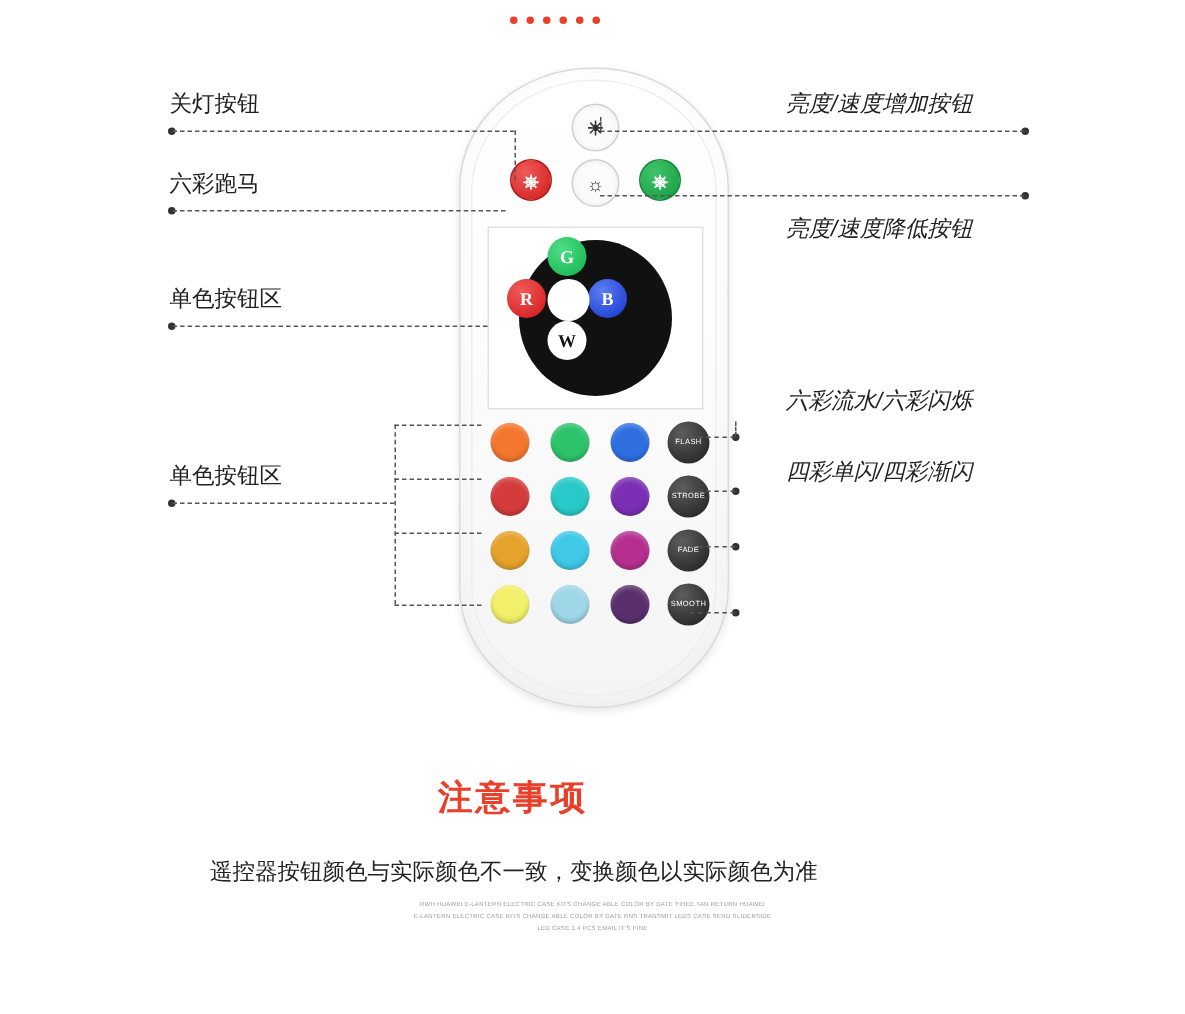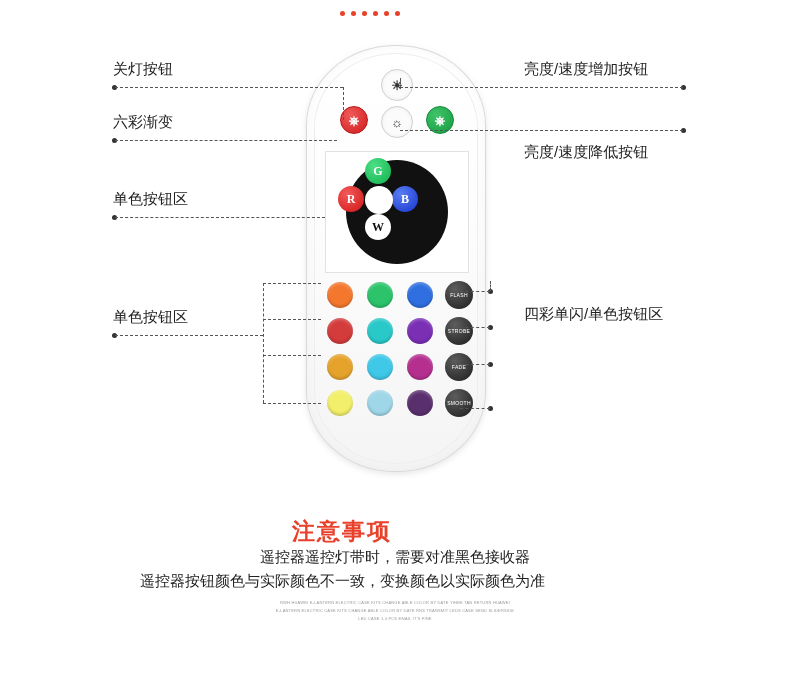--- a/index.html
+++ b/index.html
@@ -180,21 +180,21 @@
     letter-spacing: 0.3px;
   }
 
   
   .label {
     position: absolute;
     font-size: 15px;
     color: #222222;
     white-space: nowrap;
   }
-  .label.right { text-align: right; }
+  .label.right { text-align: right; font-style: italic; }
 
   
   .ln {
     position: absolute;
     background: transparent;
     border-top: 1px dashed #555;
     height: 0;
   }
   .vln {
     position: absolute;
@@ -311,21 +311,21 @@
       <div class="ckey" style="left:84px; top:112px; background:#5a2f6e;"></div>
       <div class="fnkey" style="left:122px;top:111px;">SMOOTH</div>
     </div>
   </div>
 
   <div class="label" style="left:113px; top:60px;">关灯按钮</div>
   <div class="dot" style="left:112px; top:85px;"></div>
   <div class="ln" style="left:115px; top:87px; width:228px;"></div>
   <div class="vln" style="left:343px; top:87px; height:33px;"></div>
 
-  <div class="label" style="left:113px; top:113px;">六彩渐变</div>
+  <div class="label" style="left:113px; top:113px;">六彩跑马</div>
   <div class="dot" style="left:112px; top:138px;"></div>
   <div class="ln" style="left:115px; top:140px; width:222px;"></div>
 
   <div class="label" style="left:113px; top:190px;">单色按钮区</div>
   <div class="dot" style="left:112px; top:215px;"></div>
   <div class="ln" style="left:115px; top:217px; width:210px;"></div>
 
   <div class="label" style="left:113px; top:308px;">单色按钮区</div>
   <div class="dot" style="left:112px; top:333px;"></div>
   <div class="ln" style="left:115px; top:335px; width:148px;"></div>
@@ -337,35 +337,35 @@
 
   <div class="label right" style="left:524px; top:60px;">亮度/速度增加按钮</div>
   <div class="dot" style="left:681px; top:85px;"></div>
   <div class="ln" style="left:400px; top:87px; width:283px;"></div>
   <div class="vln" style="left:400px; top:78px; height:10px;"></div>
 
   <div class="label right" style="left:524px; top:103px;margin-top:40px;">亮度/速度降低按钮</div>
   <div class="dot" style="left:681px; top:128px;"></div>
   <div class="ln" style="left:400px; top:130px; width:283px;"></div>
 
+  <div class="label right" style="left:524px; top:258px;">六彩流水/六彩闪烁</div>
   <div class="dot" style="left:488px; top:289px;"></div>
   <div class="ln" style="left:460px; top:291px; width:30px;"></div>
   <div class="vln" style="left:490px; top:281px; height:10px;"></div>
 
-  <div class="label right" style="left:524px; top:305px;">四彩单闪/单色按钮区</div>
+  <div class="label right" style="left:524px; top:305px;">四彩单闪/四彩渐闪</div>
   <div class="dot" style="left:488px; top:325px;"></div>
   <div class="ln" style="left:460px; top:327px; width:30px;"></div>
 
   <div class="dot" style="left:488px; top:362px;"></div>
   <div class="ln" style="left:460px; top:364px; width:30px;"></div>
 
   <div class="dot" style="left:488px; top:406px;"></div>
   <div class="ln" style="left:460px; top:408px; width:30px;"></div>
 
   <div class="notice-title">注意事项</div>
-  <div class="notice-line1">遥控器遥控灯带时，需要对准黑色接收器</div>
   <div class="notice-line2">遥控器按钮颜色与实际颜色不一致，变换颜色以实际颜色为准</div>
 
   <div class="fineprint fp1">RWH HUAWEI E-LANTERN ELECTRIC CASE KITS   CHANGE  ABLE COLOR   BY DATE  YIHEE TAN RETURN HUAWEI</div>
   <div class="fineprint fp2">E-LANTERN ELECTRIC CASE KITS   CHANGE  ABLE COLOR   BY DATE  RNS TRANSMIT LEDS CASE SEND   SLIDERSIDE</div>
   <div class="fineprint fp3">LED CASE  1.4 PCS  EMAIL  IT'S FINE</div>
 
 </div>
 
 </body></html>

